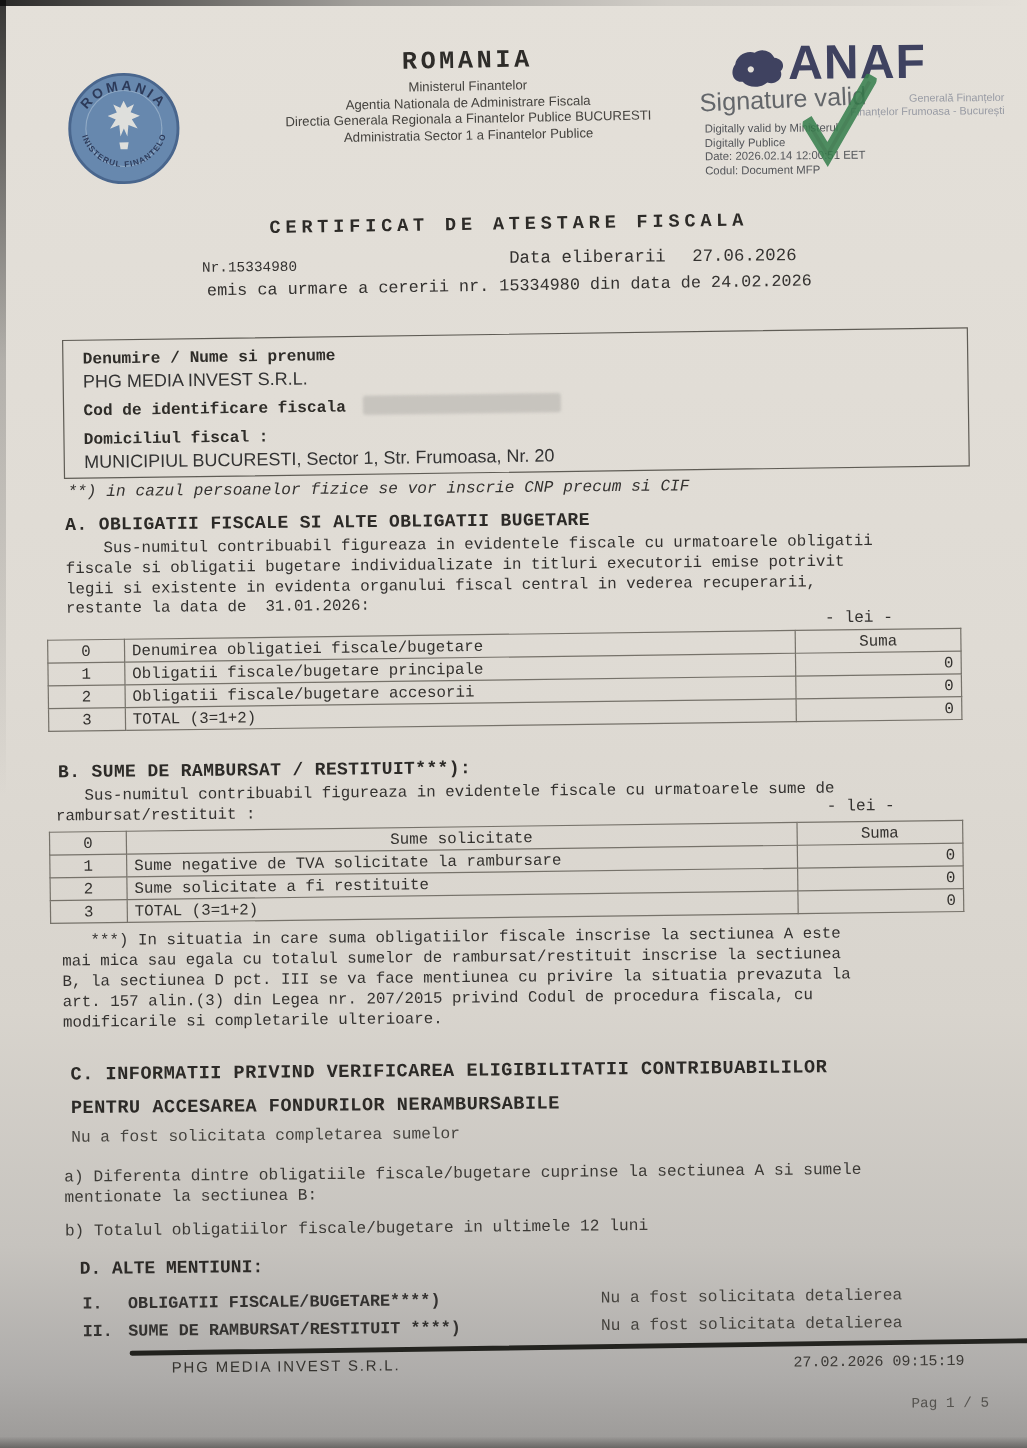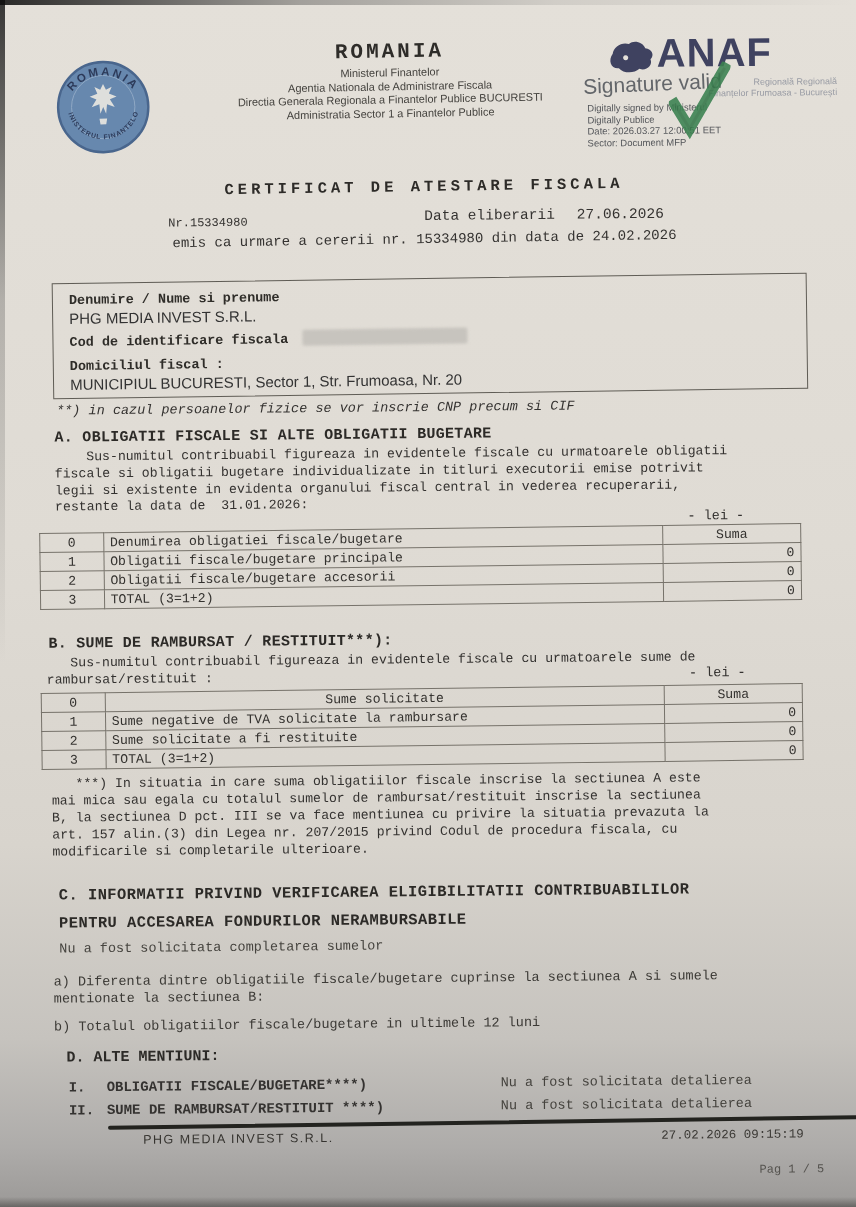--- a/index.html
+++ b/index.html
@@ -122,29 +122,29 @@
     </div>
 
     <div class="anaf">
       <div class="anaf-row">
         <svg class="anaf-map" viewBox="0 0 60 42">
           <path fill="#3f4260" d="M9 18 C10 10 20 4 28 7 C34 2 44 5 47 12 C55 13 58 20 53 25 C56 32 48 39 40 36 C33 42 21 41 16 35 C7 36 3 26 9 18 Z M24 20 a3 3 0 1 0 .1 0 Z"></path>
         </svg>
         <div class="anaf-word">ANAF</div>
       </div>
       <div class="anaf-sub">
-        <div>Regională Regională</div>
+        <div>Generală Finanțelor</div>
         <div>Finanțelor Frumoasa - București</div>
       </div>
       <div class="sig-valid">Signature valid</div>
       <div class="sig-details">
-        <div>Digitally signed by Ministerul</div>
+        <div>Digitally valid by Ministerul</div>
         <div>Digitally Publice</div>
-        <div>Date: 2026.03.27 12:00:51 EET</div>
-        <div>Sector: Document MFP</div>
+        <div>Date: 2026.02.14 12:00:51 EET</div>
+        <div>Codul: Document MFP</div>
       </div>
       <svg class="sig-check" viewBox="0 0 60 84">
         <polyline points="6,48 24,72 54,6" fill="none" stroke="#3a8150" stroke-width="11" stroke-linecap="square"></polyline>
         <polyline points="6,48 24,72 54,6" fill="none" stroke="#2d6b40" stroke-width="3" opacity=".5"></polyline>
       </svg>
     </div>
 
     <div class="cert-title">CERTIFICAT DE ATESTARE FISCALA</div>
     <div class="cert-nr">Nr.15334980</div>
     <div class="cert-issue">

